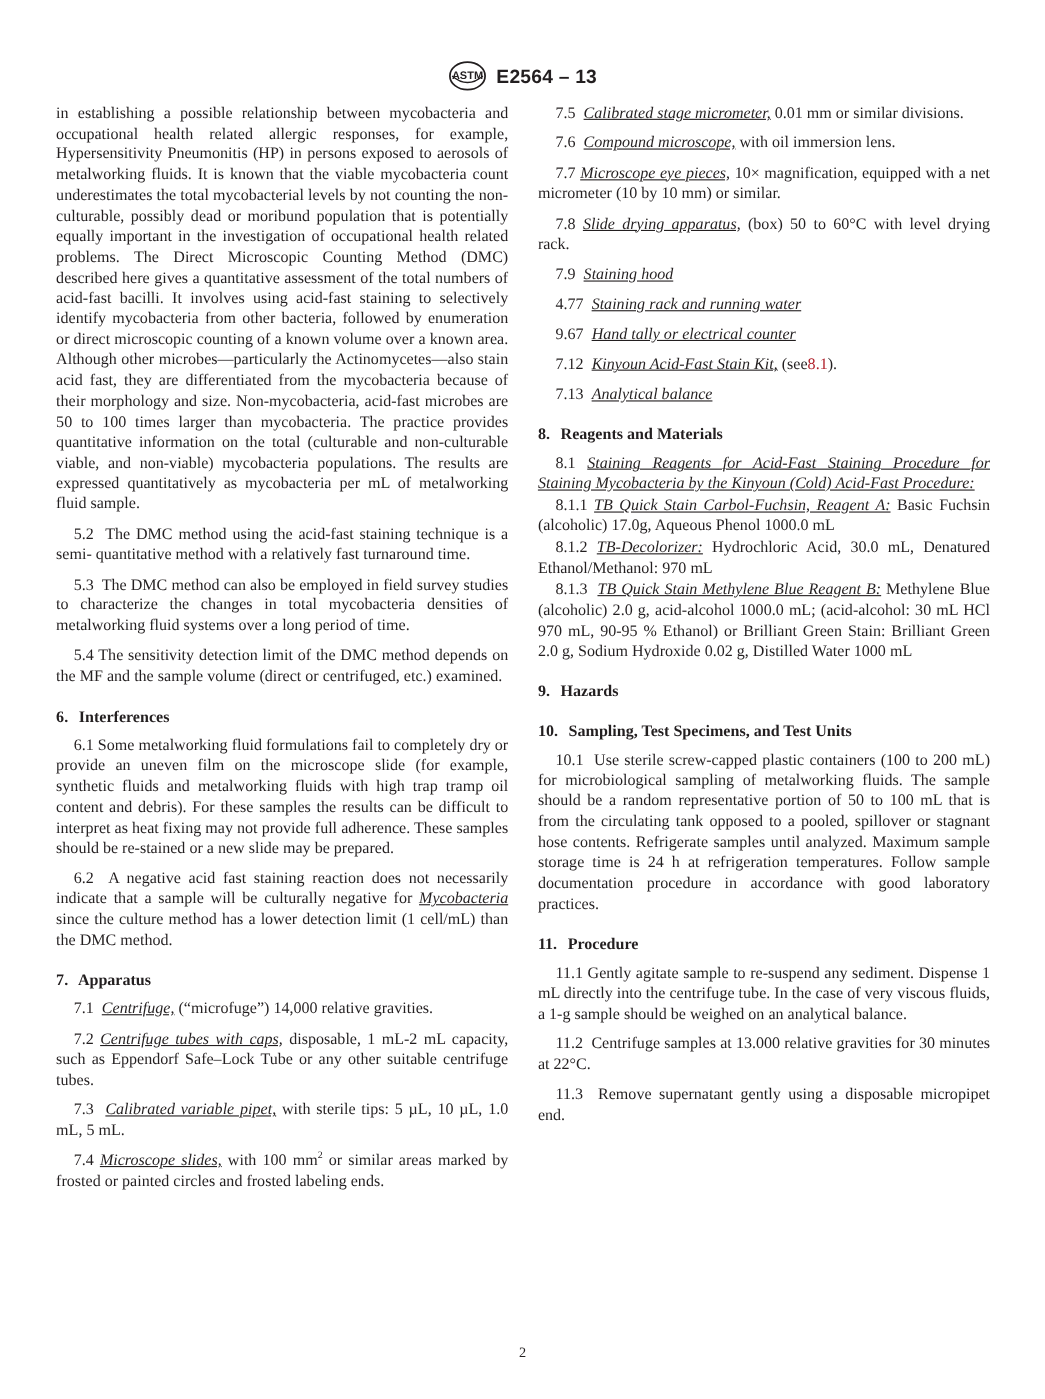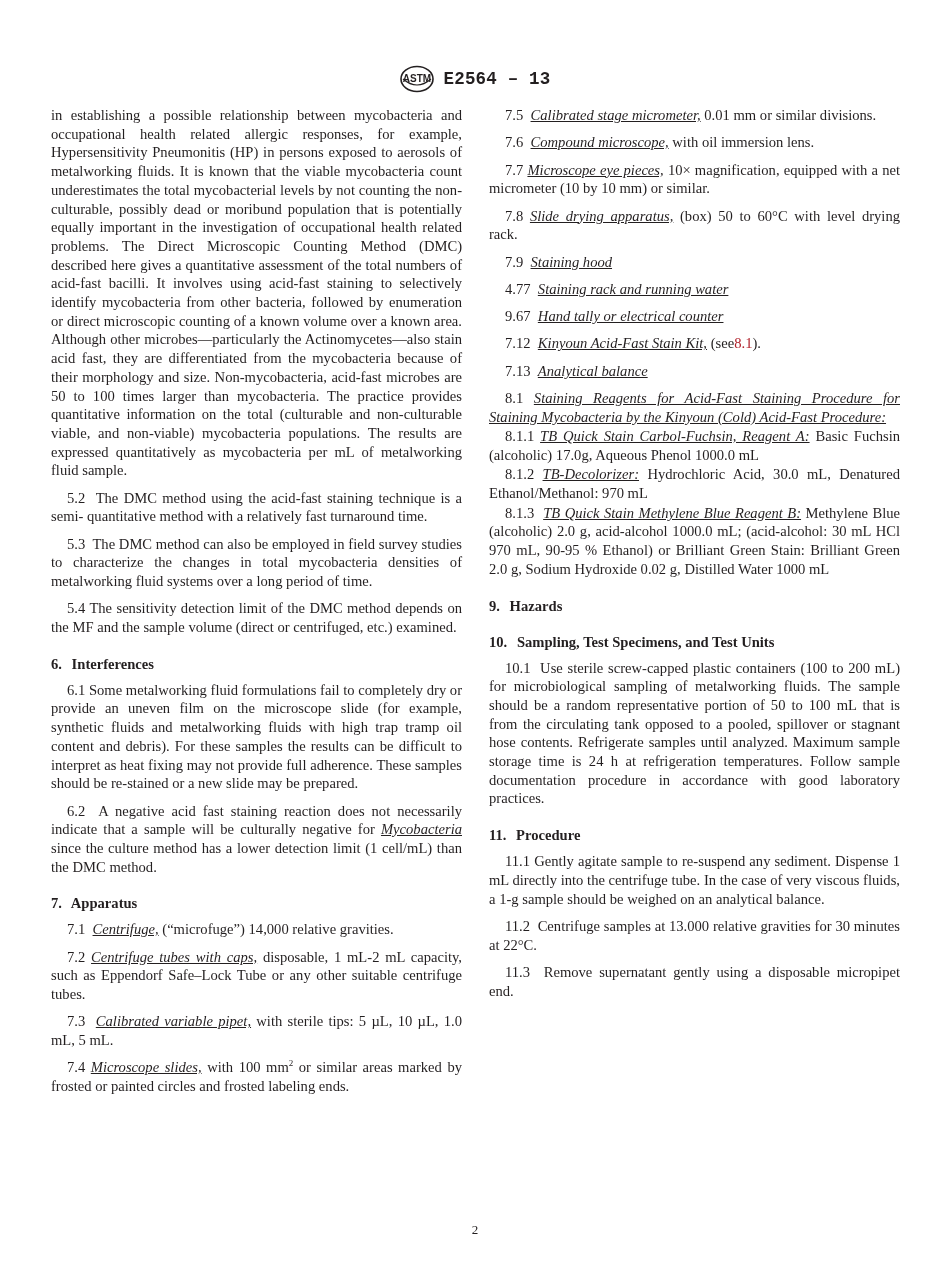--- a/index.html
+++ b/index.html
@@ -1,23 +1,23 @@
 <!DOCTYPE html>
 <html><head>
 <meta charset="utf-8">
 <style>
   html, body { margin: 0; padding: 0; background: #ffffff; }
   body { width: 950px; height: 1272px; position: relative; overflow: hidden;
          font-family: "Liberation Serif", "DejaVu Serif", serif; color: #231f20; }
-  .header { position: absolute; top: 64px; left: 0; width: 950px; height: 30px;
+  .header { position: absolute; top: 54px; left: 0; width: 950px; height: 30px;
             display: flex; justify-content: center; align-items: center; }
   .logo { width: 36px; height: 28px; margin-right: 8px; }
-  .designation { font-family: Liberation Mono, monospace; font-weight: bold;
+  .designation { font-family: Liberation Sans, sans-serif; font-weight: bold;
                  font-size: 17.5px; color: #231f20; letter-spacing: 0.2px; }
-  .col { position: absolute; top: 106px; width: 411px; font-size: 14.6px; line-height: 18.7px; }
+  .col { position: absolute; top: 94px; width: 411px; font-size: 14.6px; line-height: 18.7px; }
   .col.left { left: 51px; }
   .col.right { left: 489px; }
   p { margin: 0 0 8.6px 0; text-align: justify; }
   p.cont { text-indent: 0; }
   p.ind { text-indent: 16px; }
   p.tight { margin-bottom: 0.8px; }
   h2 { font-size: 14.6px; font-weight: bold; margin: 18px 0 8px 0; line-height: 18px; }
   h2 .num { margin-right: 6px; }
   .it { font-style: italic; text-decoration: underline; }
   .link { color: #b0202a; }
@@ -131,20 +131,24 @@
   <p class="ind">
     <span>7.12</span>&nbsp;
     <span class="it">Kinyoun Acid-Fast Stain Kit,</span>
     <span>(see</span><span class="link">8.1</span><span>).</span>
   </p>
   <p class="ind">
     <span>7.13</span>&nbsp;
     <span class="it">Analytical balance</span>
   </p>
 
+  <h2>
+    <span class="num">8.</span>
+    <span>Reagents and Materials</span>
+  </h2>
   <p class="ind tight">
     <span>8.1</span>
     <span class="it">Staining Reagents for Acid-Fast Staining Procedure for Staining Mycobacteria by the Kinyoun (Cold) Acid-Fast Procedure:</span>
   </p>
   <p class="ind tight">
     <span>8.1.1</span>
     <span class="it">TB Quick Stain Carbol-Fuchsin, Reagent A:</span>
     <span>Basic Fuchsin (alcoholic) 17.0g, Aqueous Phenol 1000.0 mL</span>
   </p>
   <p class="ind tight">

